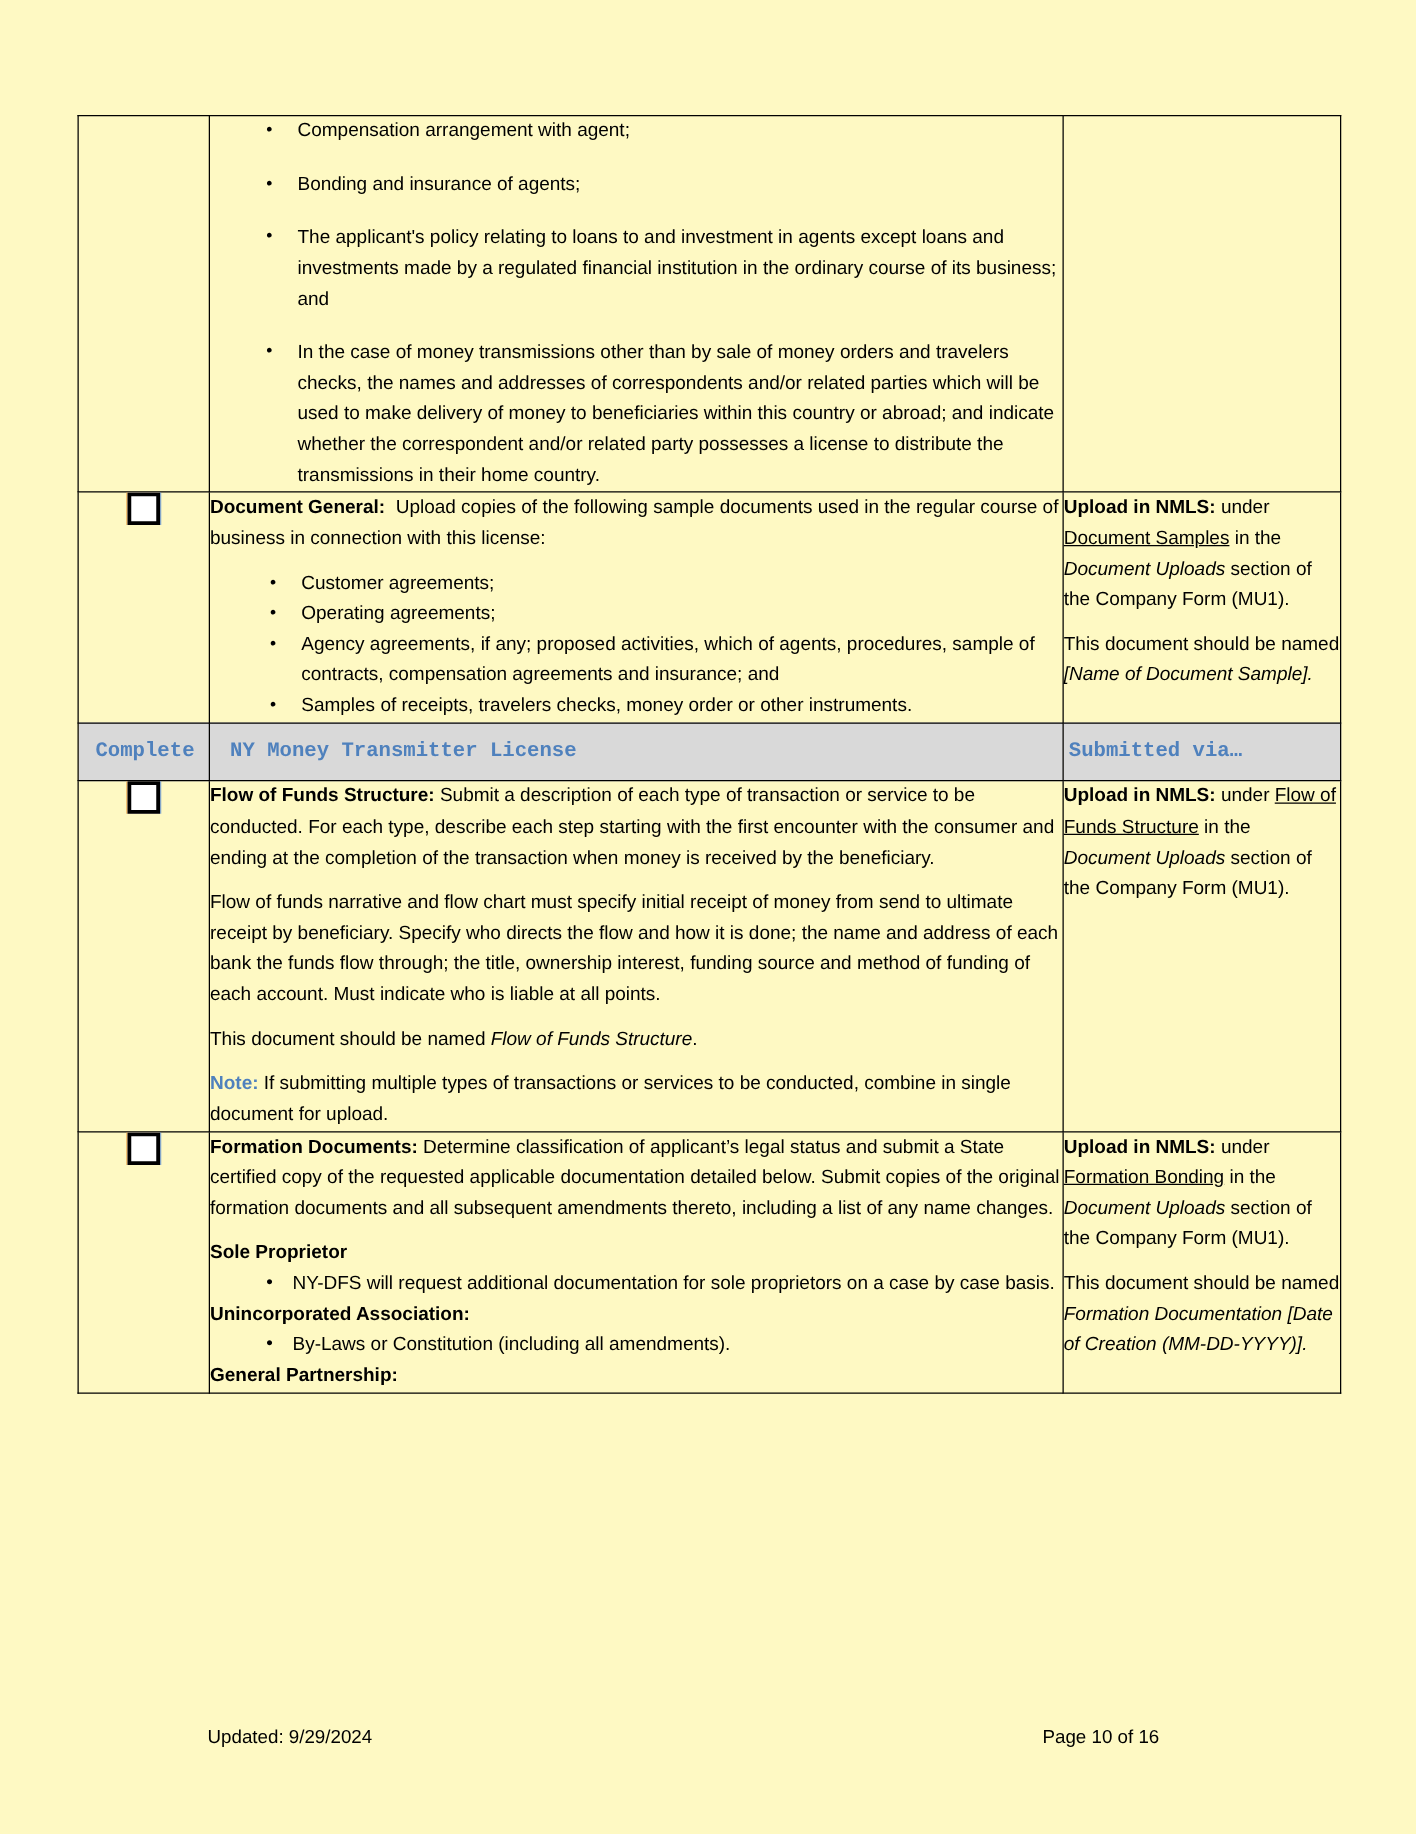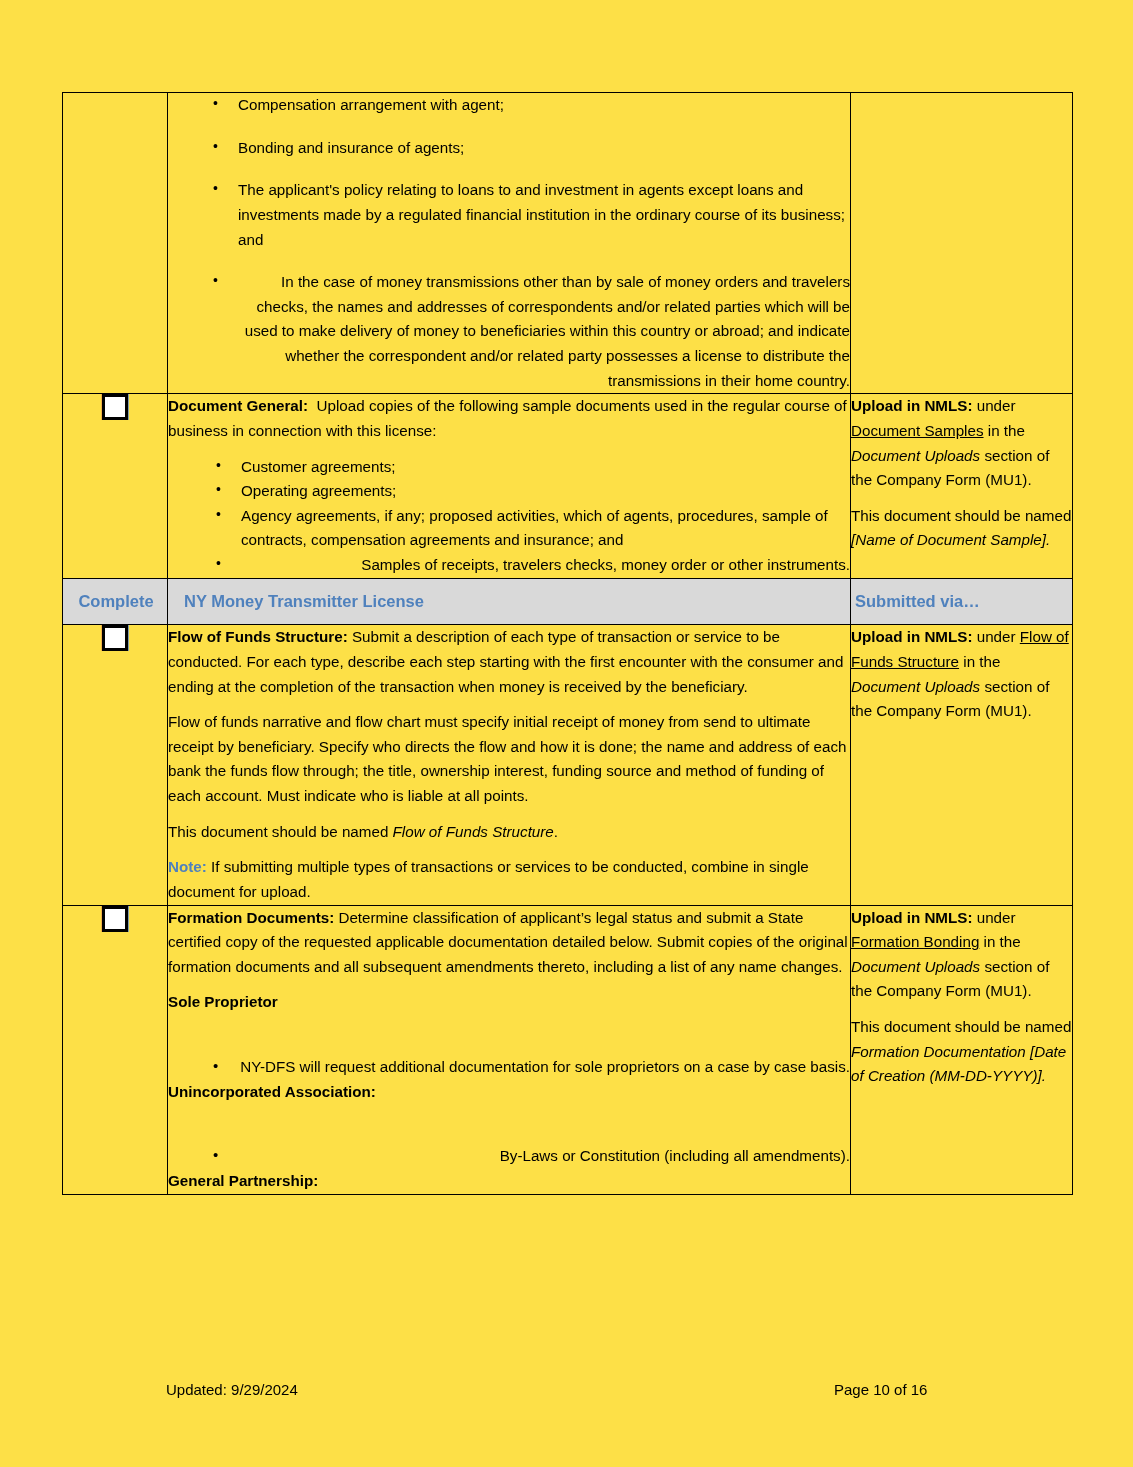--- a/index.html
+++ b/index.html
@@ -13,21 +13,21 @@
     font-family: "Liberation Sans", sans-serif;
     color: #000000;
     position: relative;
     overflow: hidden;
   }
   .page {
     position: absolute;
     left: 0; top: 0;
     width: 1133px;
     height: 1467px;
-    background: #fde047;
+    background: #fef9c3;
   }
   table.checklist {
     position: absolute;
     left: 62px;
     top: 92px;
     width: 1010px;
     border-collapse: collapse;
     table-layout: fixed;
   }
   table.checklist td {
@@ -55,58 +55,58 @@
   ul.bullets {
     margin: 0;
     padding: 0 0 0 0;
     list-style: none;
   }
   ul.bullets li {
     position: relative;
     padding-left: 70px;
     margin: 0 0 18px 0;
   }
-  ul.bullets li:last-child { margin-bottom: 0; text-align: right; }
+  ul.bullets li:last-child { margin-bottom: 0; }
   ul.bullets li::before {
     content: "\2022";
     position: absolute;
     left: 45px;
     top: -1px;
     font-size: 14px;
   }
   ul.bullets.tight li { margin-bottom: 0; }
   ul.bullets.tight li::before { left: 48px; }
   ul.bullets.tight li { padding-left: 73px; }
 
   ul.bullets.sub {
     margin: 0;
   }
   ul.bullets.sub li {
     padding-left: 66px;
     margin-bottom: 0;
-    margin-top: 40px;
   }
   ul.bullets.sub li::before {
     left: 45px;
     top: -1px;
     font-size: 15px;
   }
 
   .b { font-weight: bold; }
   .i { font-style: italic; }
   .u { text-decoration: underline; }
   .note-blue { color: #4F81BD; font-weight: bold; }
 
   tr.header-row td {
     background: #D9D9D9;
     color: #4F81BD;
     font-weight: bold;
     font-size: 16.5px;
     padding: 9px 16px 10px 16px;
     vertical-align: middle;
+    font-family: Liberation Mono, monospace;
   }
   tr.header-row td.hdr-complete {
     padding-left: 10px;
     padding-right: 8px;
     text-align: center;
   }
   tr.header-row td.hdr-via {
     padding-left: 4px;
   }
 

